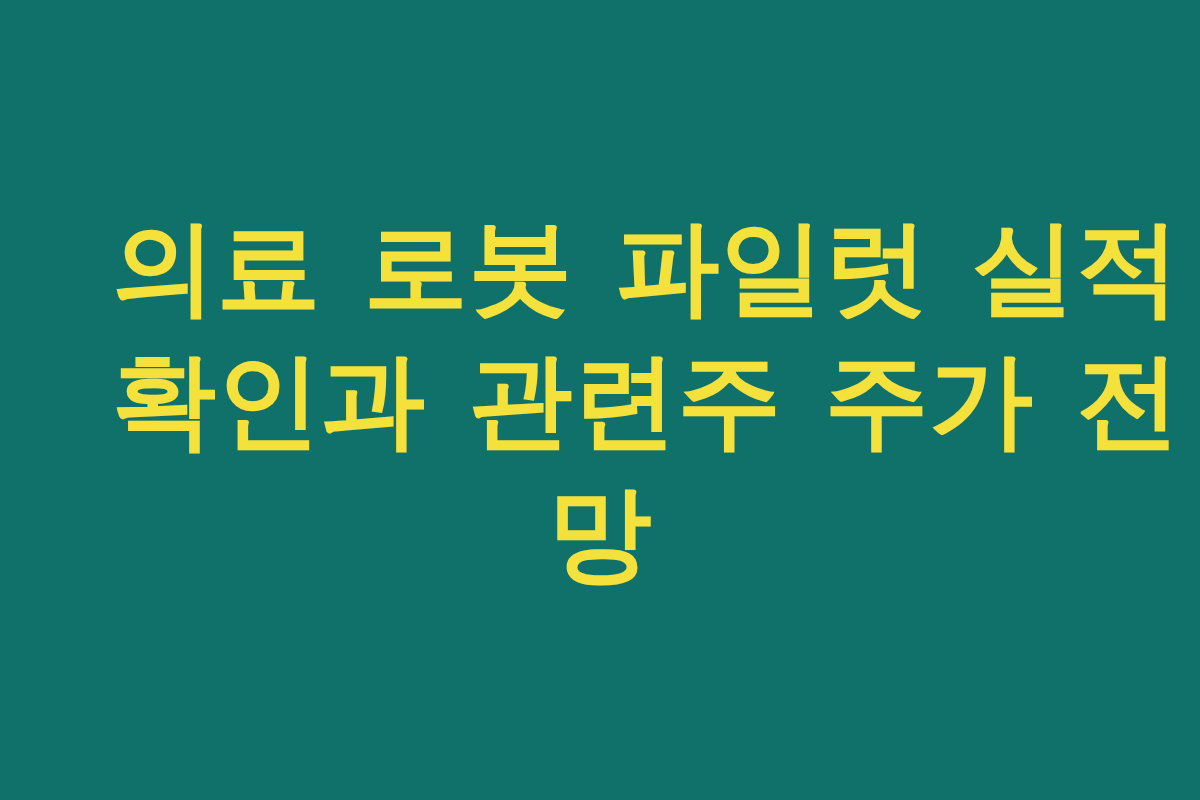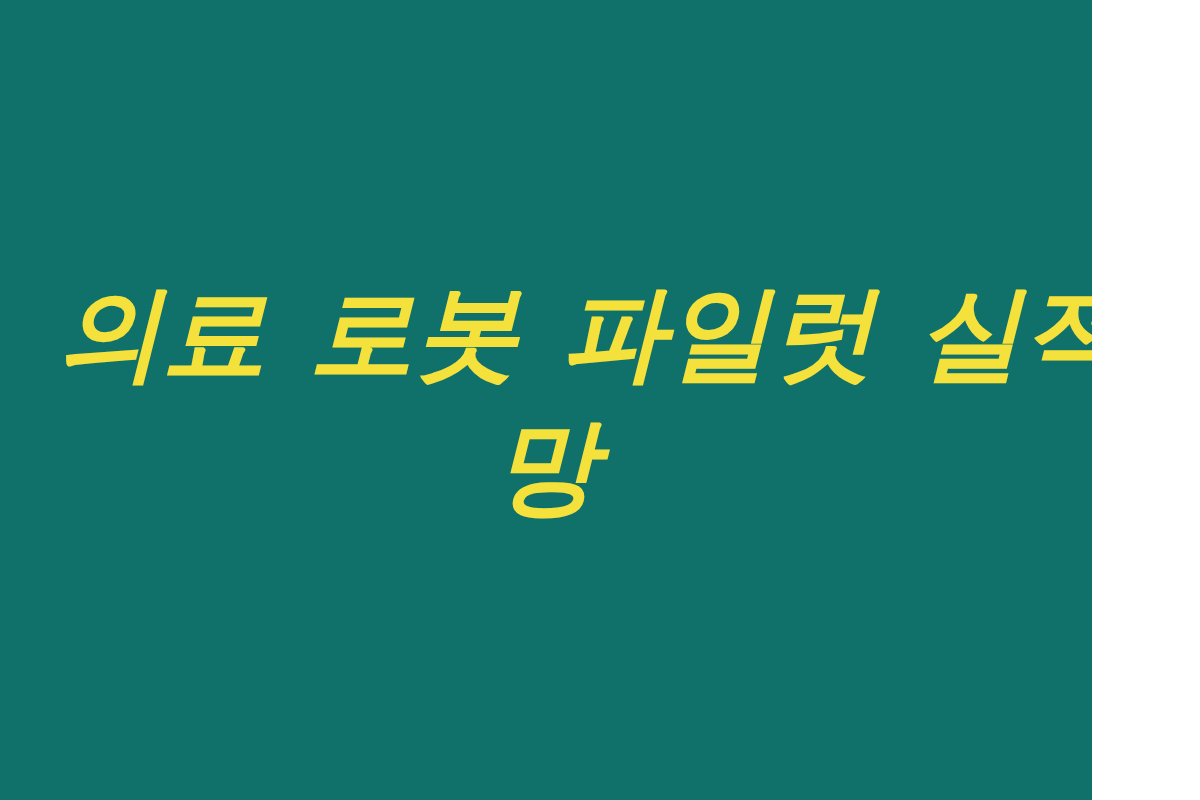--- a/index.html
+++ b/index.html
@@ -12,28 +12,27 @@
     width: 1200px;
     height: 800px;
     overflow: hidden;
     font-family: "DejaVu Sans", "Liberation Sans", sans-serif;
   }
 
   
   .banner {
     position: relative;
     box-sizing: border-box;
-    width: 1092px;
+    width: 1200px;
     height: 800px;
     display: flex;
     align-items: center;
     justify-content: center;
     background: #10706A;
     overflow: hidden;
-    font-style: italic;
   }
 
   
   .headline {
     box-sizing: border-box;
     width: 1200px;
     padding: 0 112px;
     text-align: center;
     color: #F5E13C;
 
@@ -60,16 +59,17 @@
     white-space: normal;
   }
 </style>
 </head>
 <body>
 
 <div class="banner" style="background: rgb(16, 112, 106);">
 
   <h1 class="headline" style="color: rgb(245, 225, 60);">
     <span class="headline-line">의료 로봇 파일럿 실적</span>
+    <span class="headline-line">확인과 관련주 주가 전</span>
     <span class="headline-line">망</span>
   </h1>
 
 </div>
 
 </body></html>

